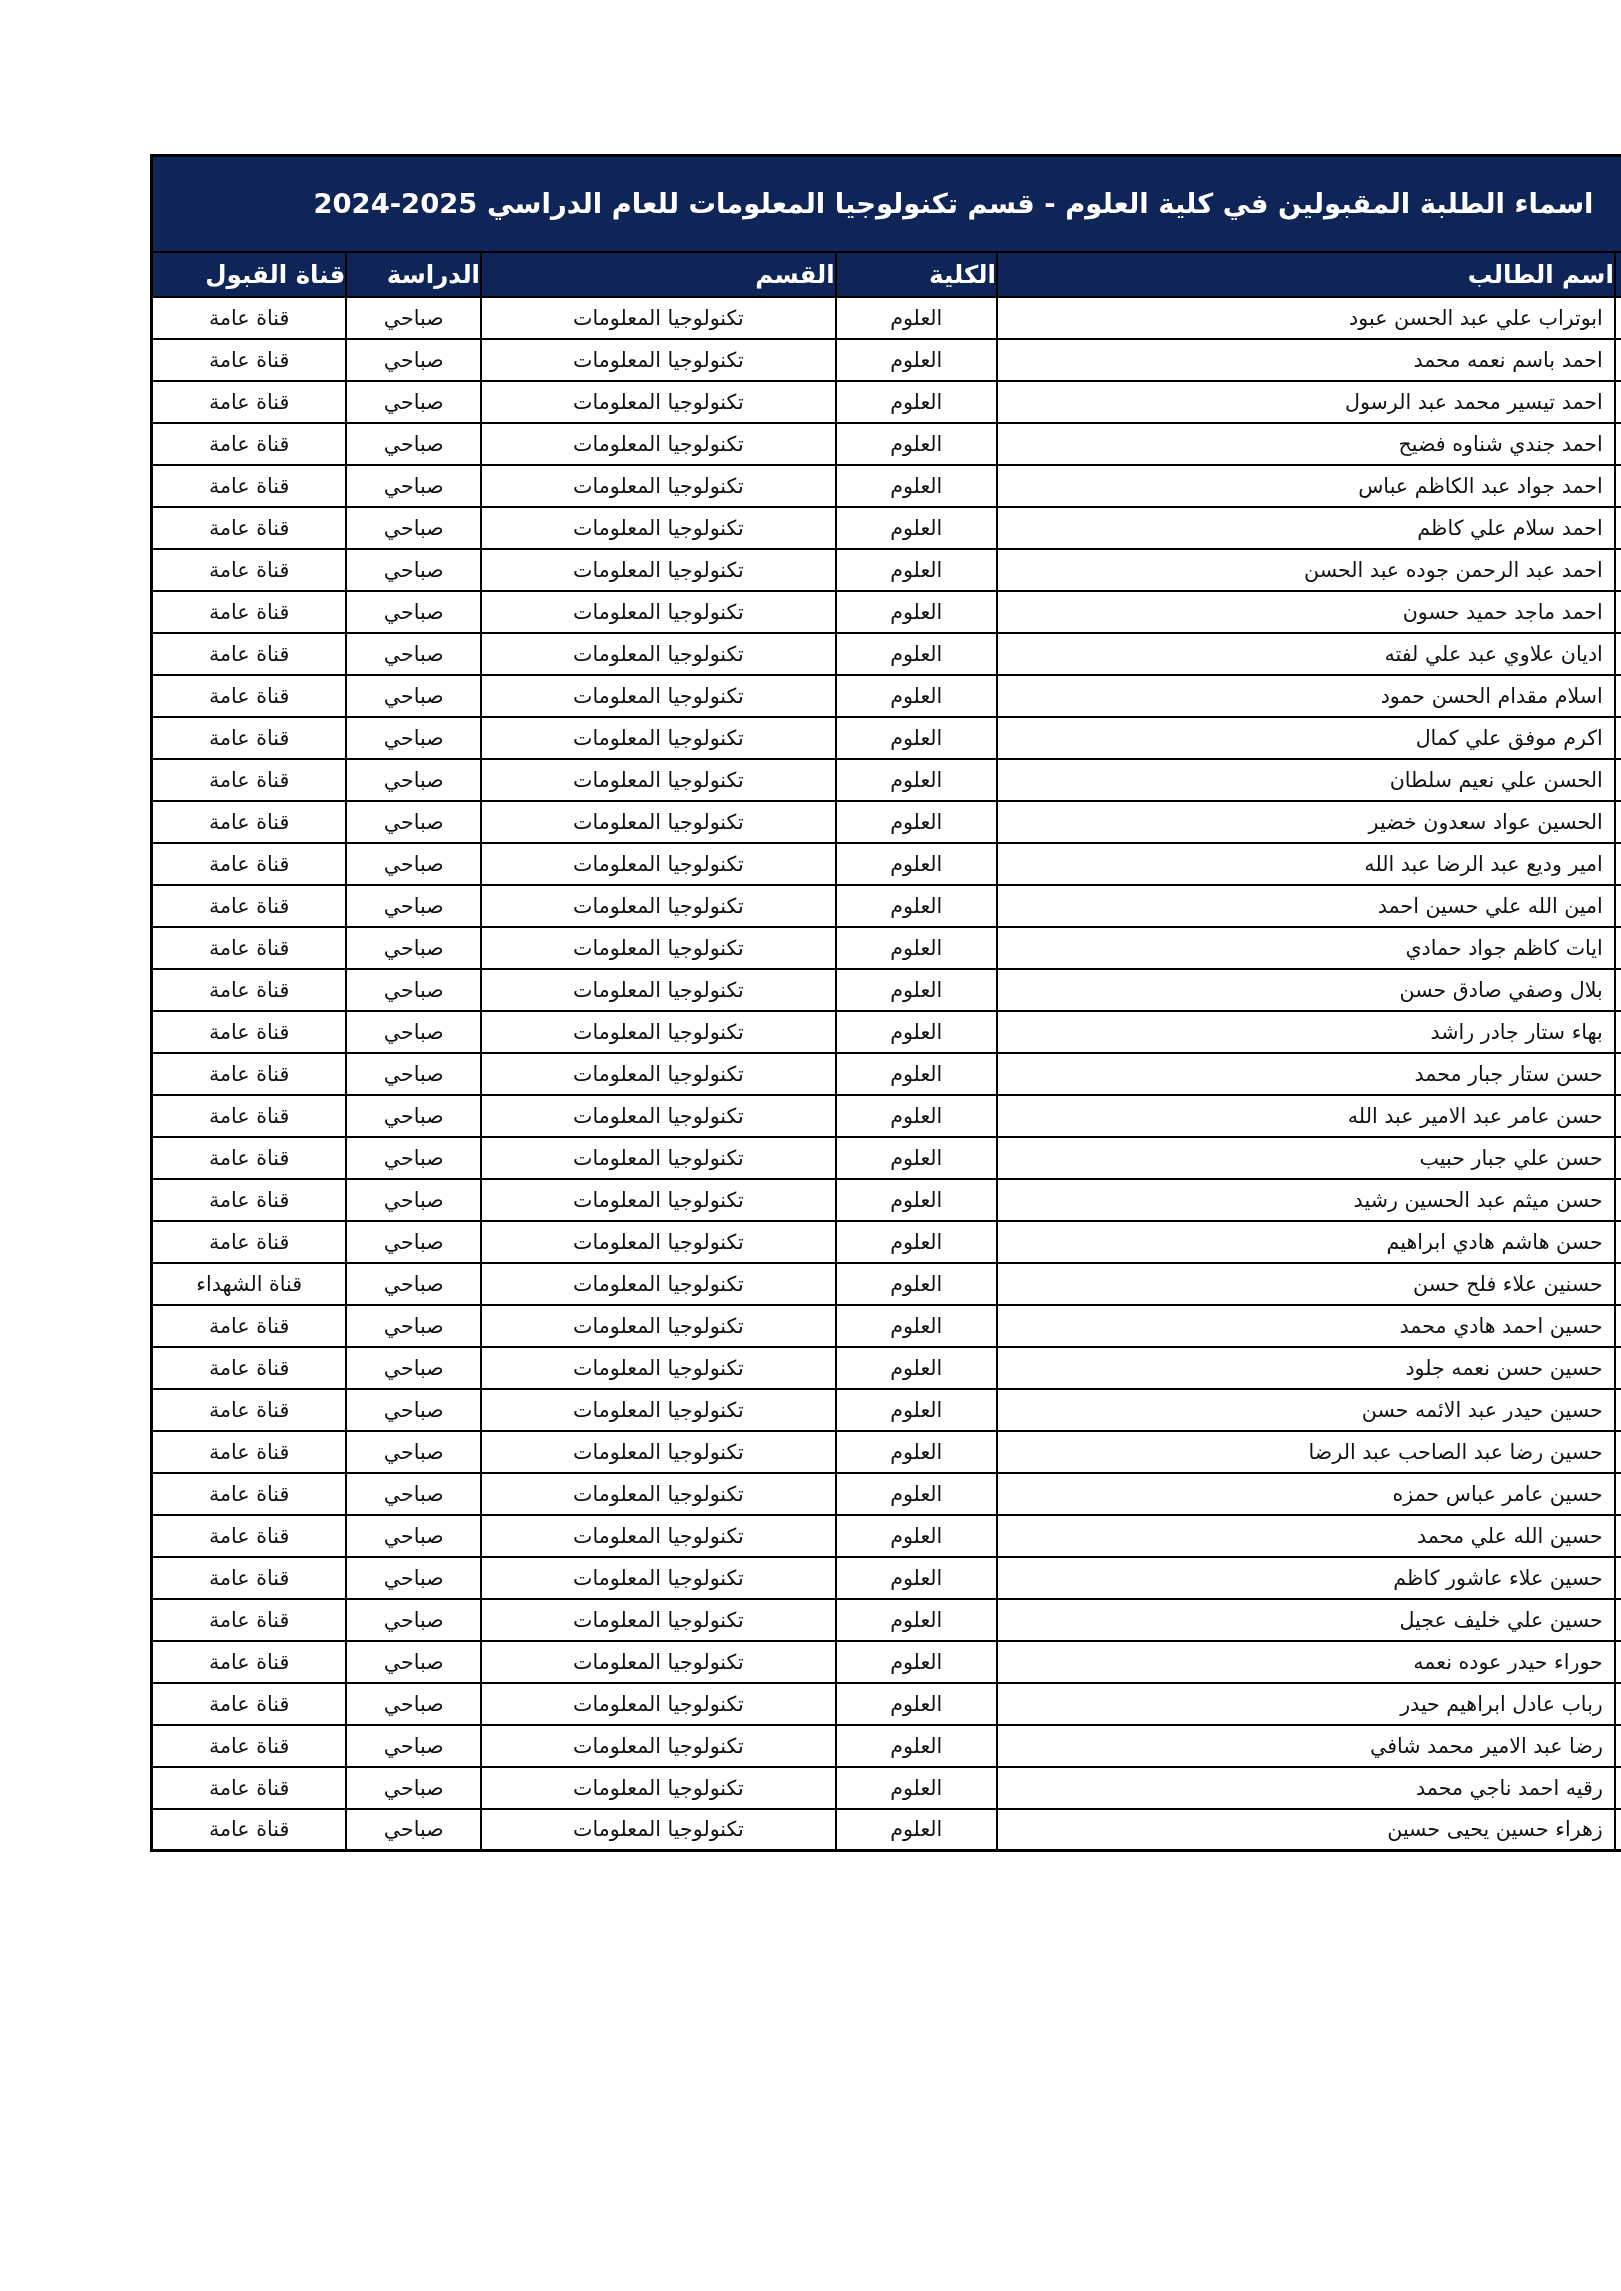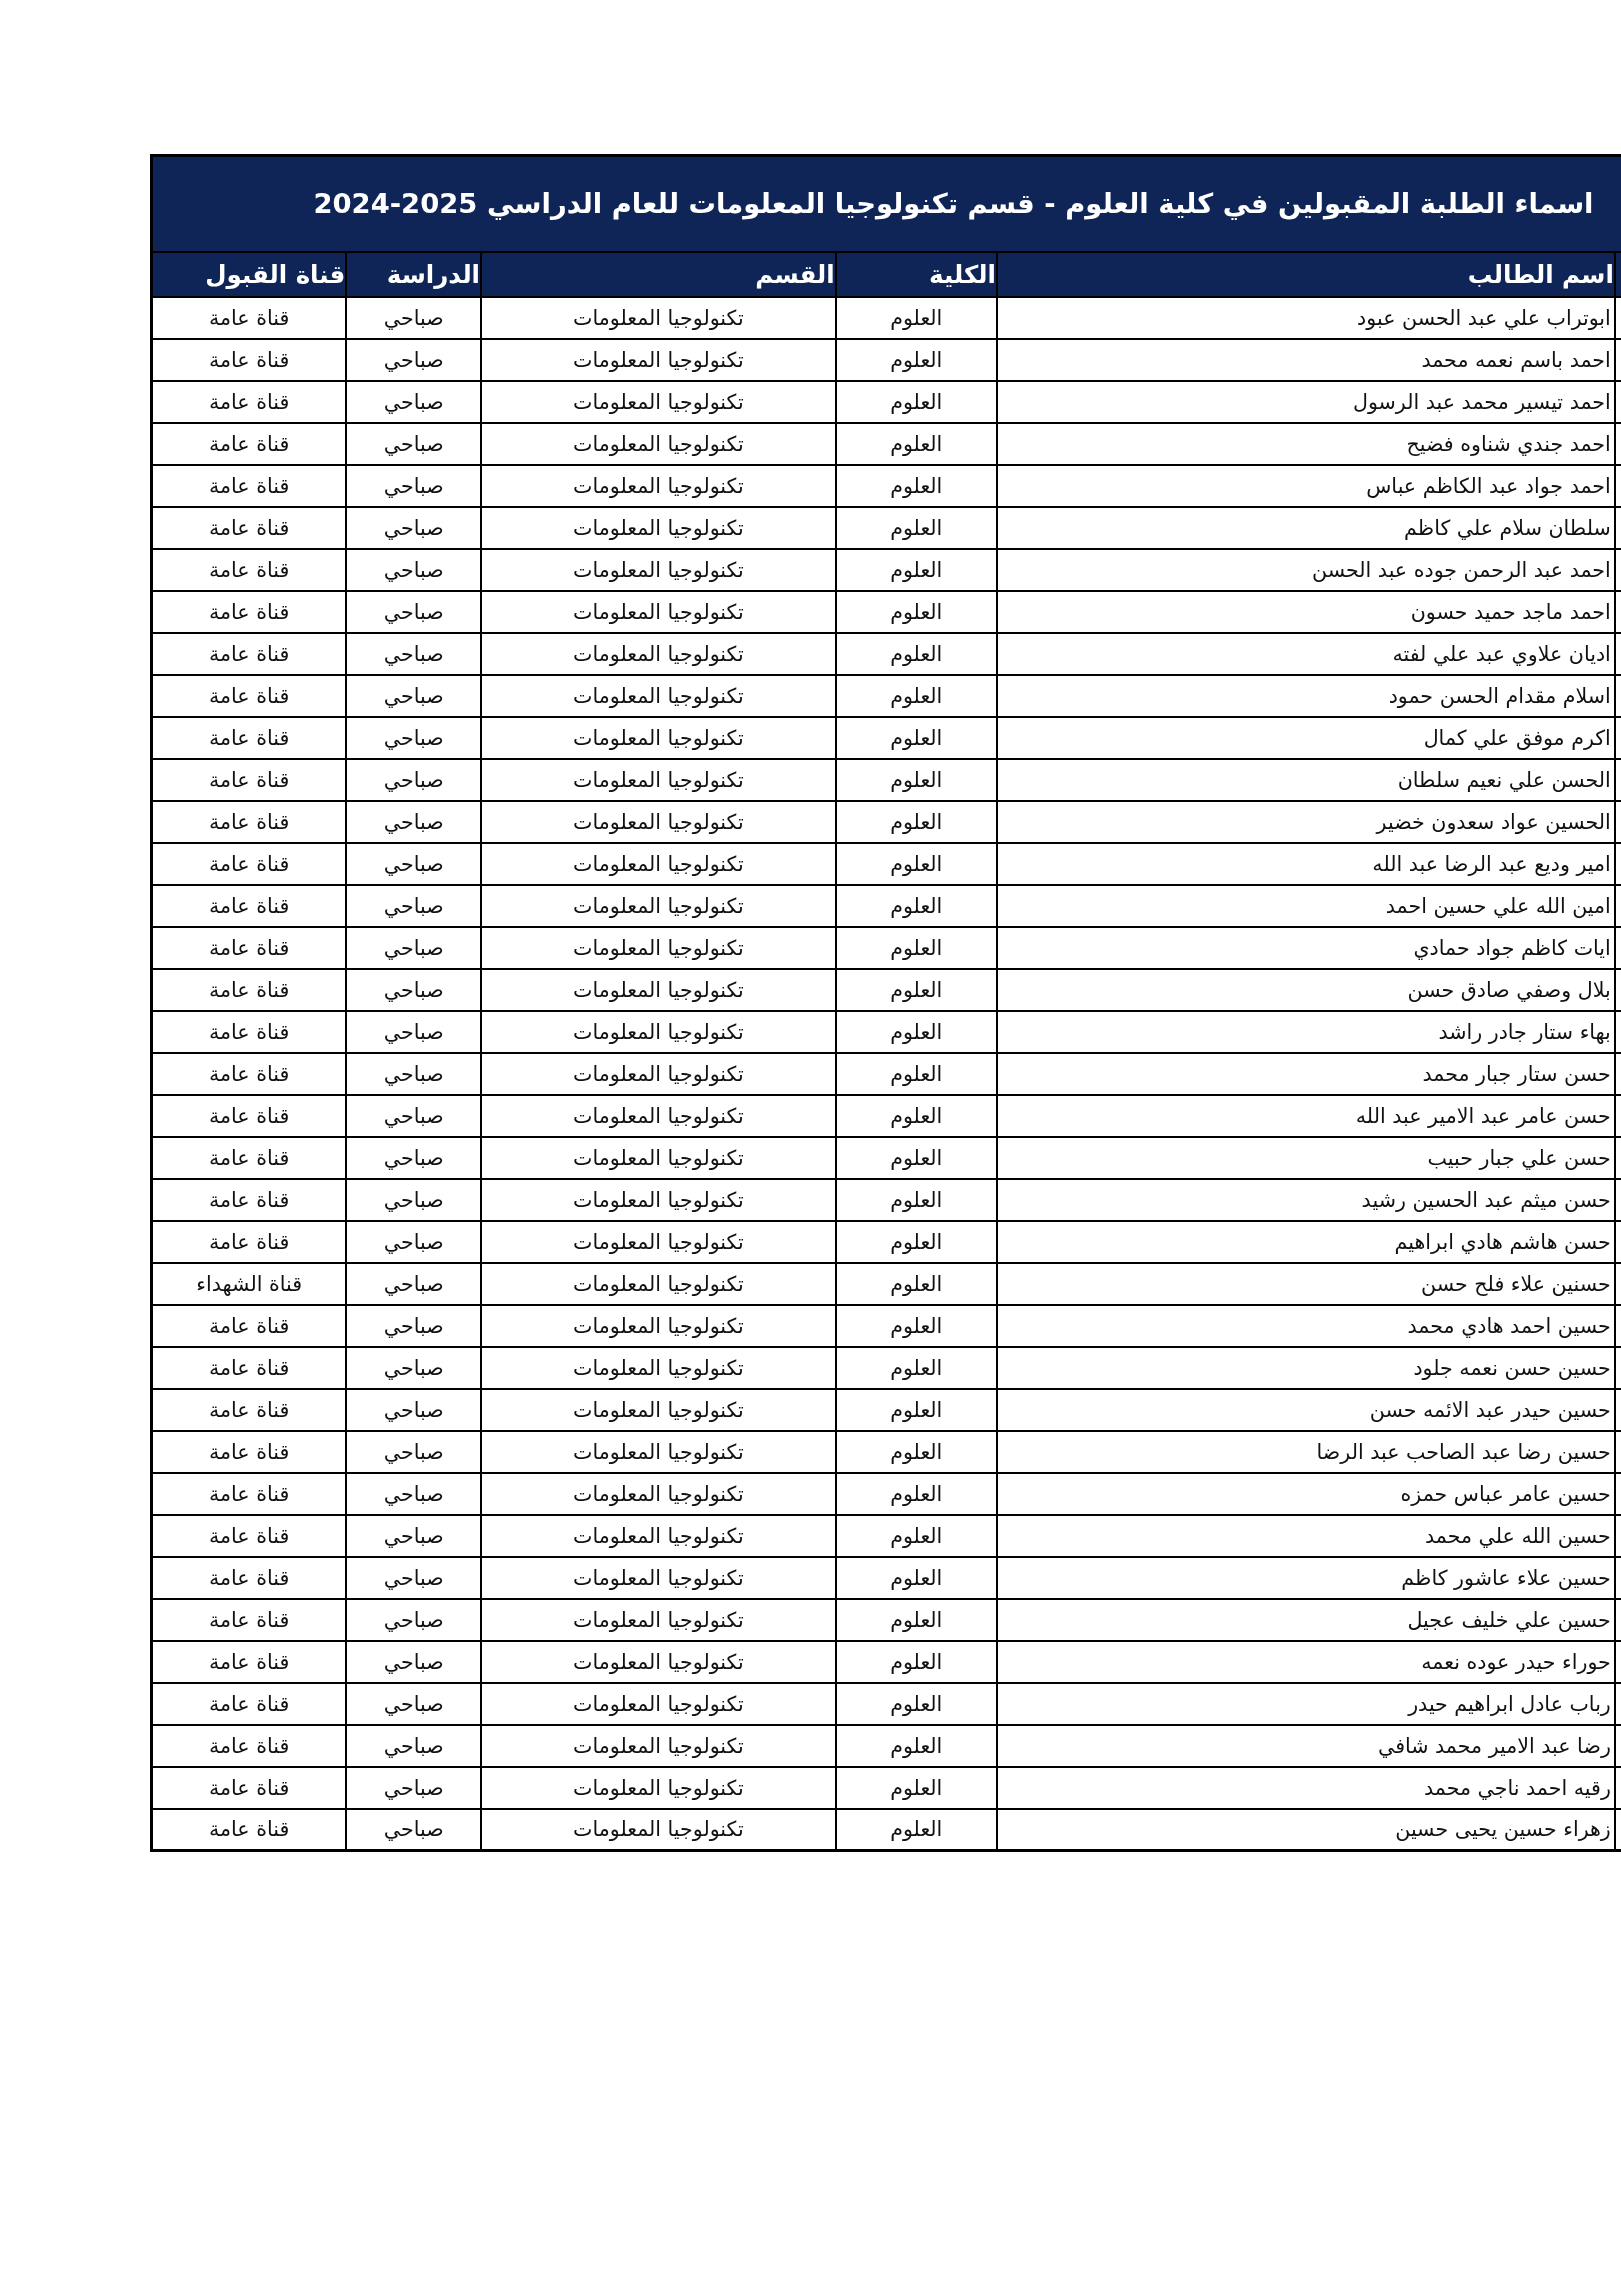--- a/index.html
+++ b/index.html
@@ -58,21 +58,21 @@
   tr.data-row td{
     height:42px;
     color:var(--text-color);
     font-size:20.6px;
     text-align:center;
     vertical-align:middle;
     background:var(--row-bg);
   }
   tr.data-row td.cell-name{
     text-align:right;
-    padding-right:3px;
+    padding-right:11px;
   }
   col.c-index{width:117px;}
   col.c-name{width:514px;}
   col.c-college{width:134px;}
   col.c-dept{width:295px;}
   col.c-study{width:112px;}
   col.c-channel{width:162px;}
 </style>
 </head>
 <body>
@@ -136,21 +136,21 @@
         <tr class="data-row">
     <td class="cell-index">5</td>
     <td class="cell-name">احمد جواد عبد الكاظم عباس</td>
     <td class="cell-college">العلوم</td>
     <td class="cell-dept">تكنولوجيا المعلومات</td>
     <td class="cell-study">صباحي</td>
     <td class="cell-channel">قناة عامة</td>
   </tr>
         <tr class="data-row">
     <td class="cell-index">6</td>
-    <td class="cell-name">سلطان سلام علي كاظم</td>
+    <td class="cell-name">احمد سلام علي كاظم</td>
     <td class="cell-college">العلوم</td>
     <td class="cell-dept">تكنولوجيا المعلومات</td>
     <td class="cell-study">صباحي</td>
     <td class="cell-channel">قناة عامة</td>
   </tr>
         <tr class="data-row">
     <td class="cell-index">7</td>
     <td class="cell-name">احمد عبد الرحمن جوده عبد الحسن</td>
     <td class="cell-college">العلوم</td>
     <td class="cell-dept">تكنولوجيا المعلومات</td>

